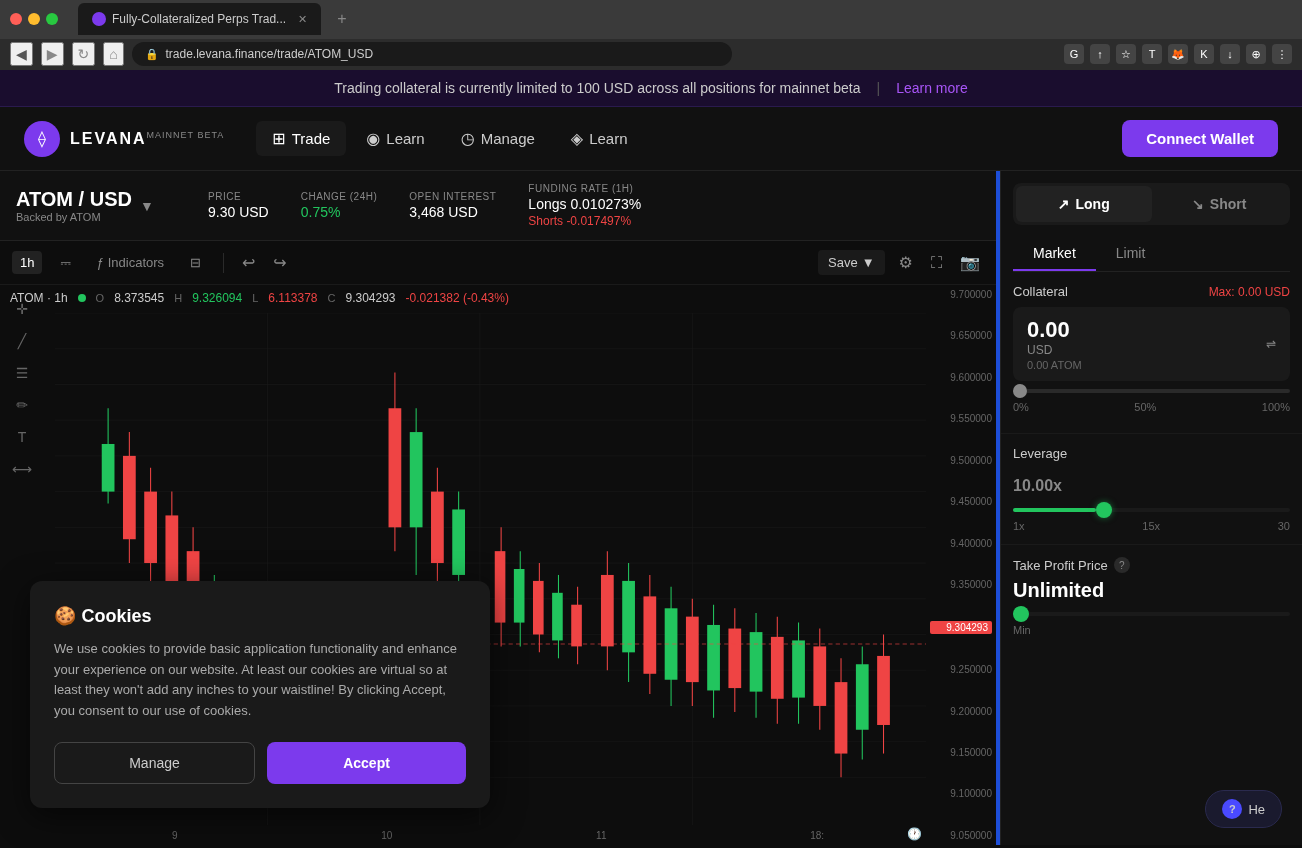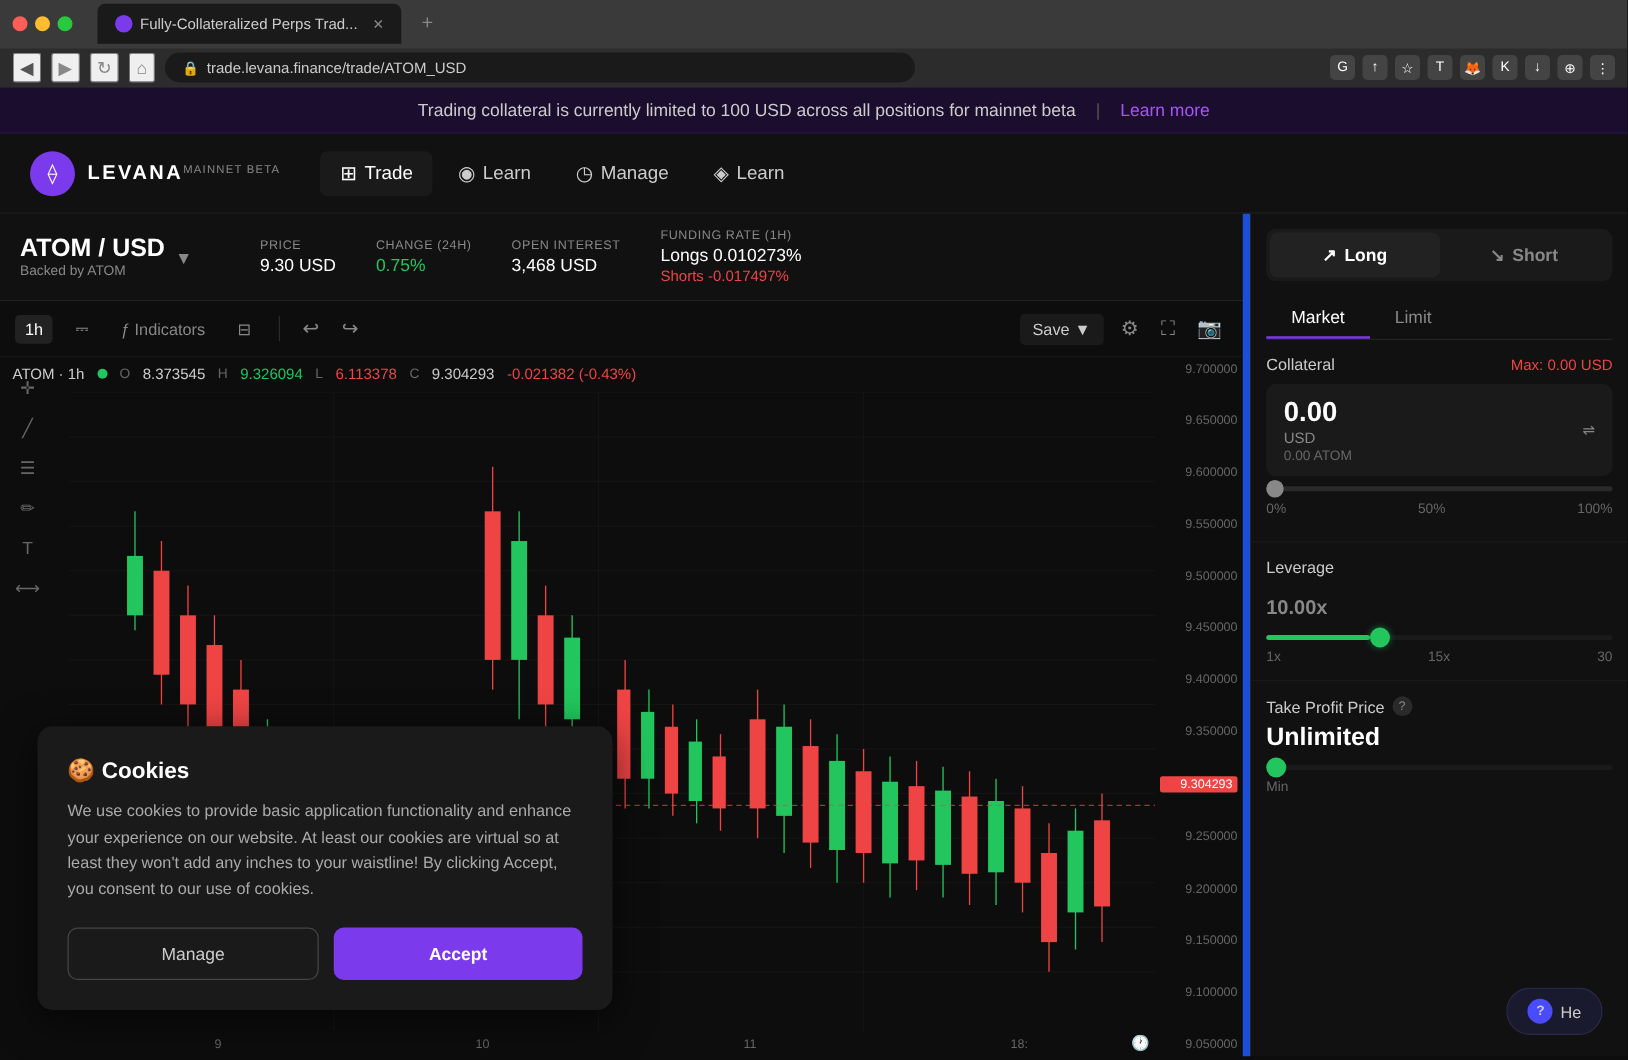--- a/index.html
+++ b/index.html
@@ -190,21 +190,21 @@
       display: flex;
       height: calc(848px - 70px - 40px - 64px);
     }
 
     
     .trading-panel {
       flex: 1;
       display: flex;
       flex-direction: column;
       background: #0d0d0d;
-      border-right: 6px solid #1d4ed8;
+      border-right: 4px solid #1d4ed8;
     }
 
     
     .market-info-bar {
       display: flex;
       align-items: center;
       padding: 12px 16px;
       background: #111;
       border-bottom: 1px solid #222;
       gap: 32px;
@@ -717,20 +717,21 @@
     </div>
     <div class="nav-item">
       <span class="nav-icon">◷</span>
       <span>Manage</span>
     </div>
     <div class="nav-item">
       <span class="nav-icon">◈</span>
       <span>Learn</span>
     </div>
   </nav>
+  <button class="connect-wallet-btn">Connect Wallet</button>
 </div>
 
 <div class="main-content">
 
   <div class="trading-panel">
 
     <div class="market-info-bar">
       <div class="market-pair">
         <div>
           <div class="market-pair-name">ATOM / USD</div>

